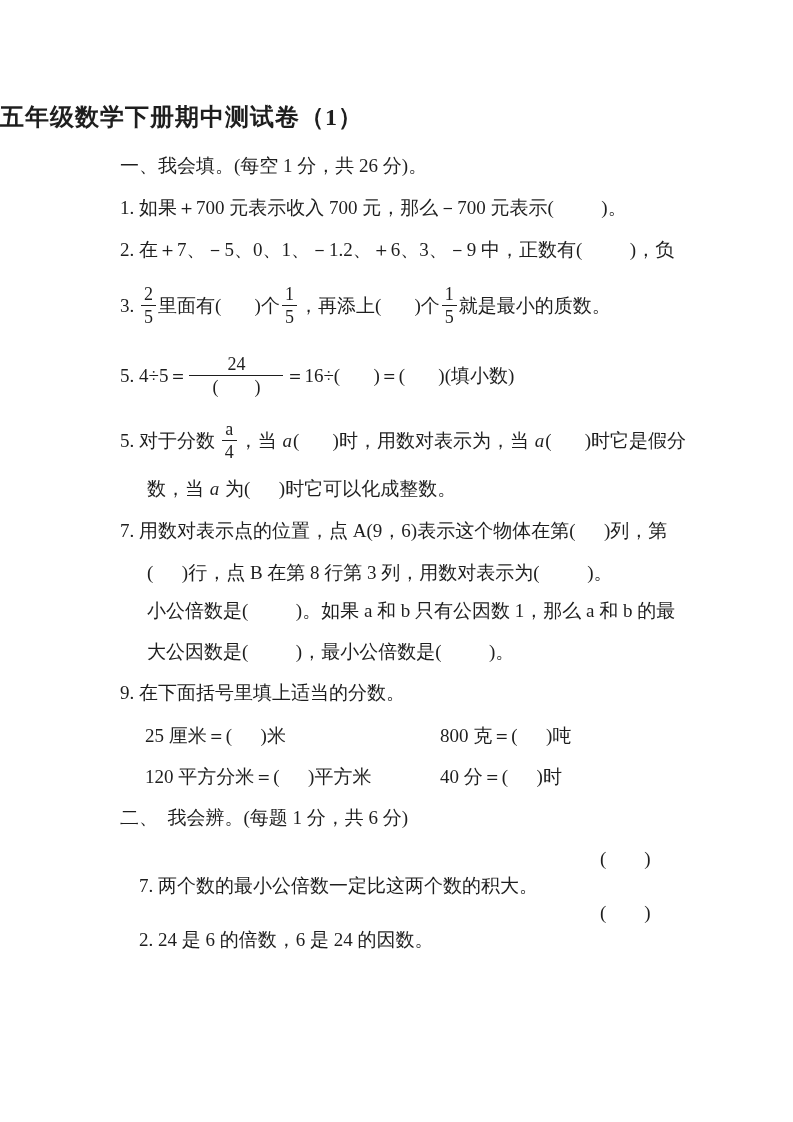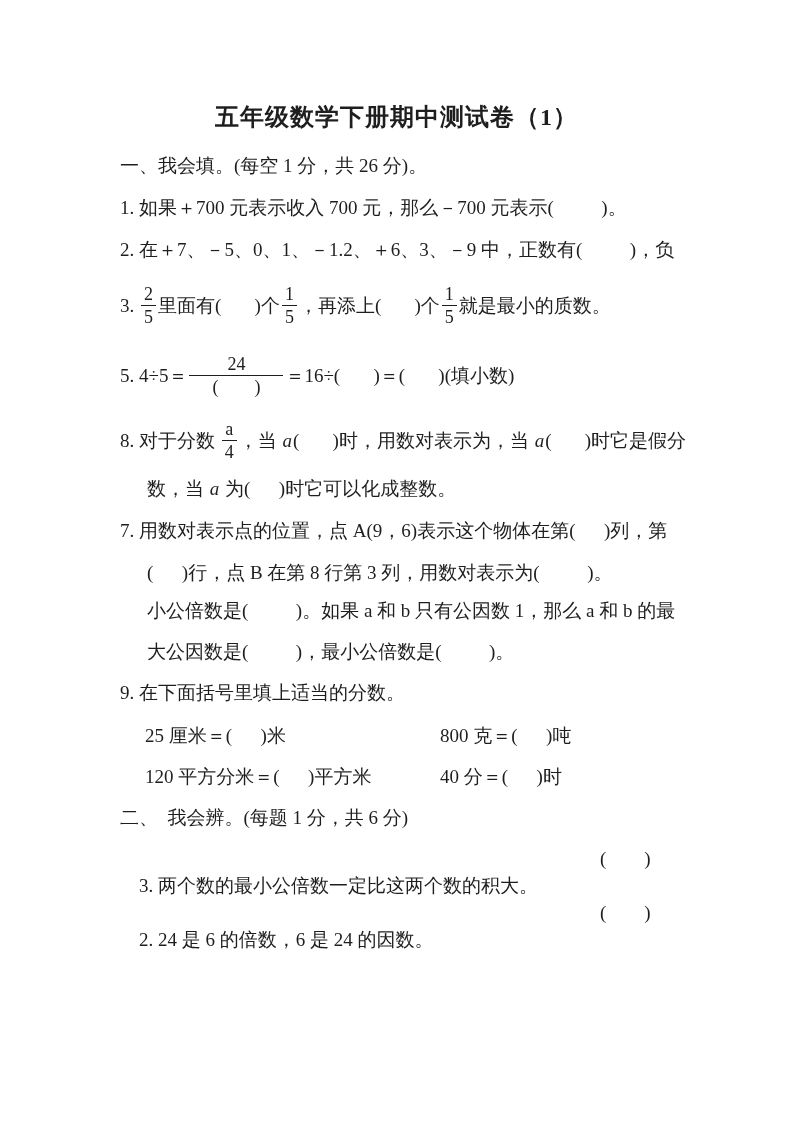--- a/index.html
+++ b/index.html
@@ -9,21 +9,20 @@
     color:#1e1e1e;
     font-family:"Liberation Serif","DejaVu Serif",serif;
     box-sizing:border-box;
     padding:100px 87px 0 120px;
     overflow:hidden;
   }
   .title{
     font-size:24px;
     font-weight:700;
     letter-spacing:1px;
-    text-align:center;
     height:35px;line-height:35px;
     margin:0 -87px 17px -120px;
   }
   .ln{
     font-size:19px;
     height:27px;line-height:27px;
     white-space:pre;
     margin:0 0 15px 0;
   }
   .cont{padding-left:27px}
@@ -59,21 +58,21 @@
 
   <div class="ln">1. 如果＋700 元表示收入 700 元，那么－700 元表示(          )。</div>
 
   <div class="ln">2. 在＋7、－5、0、1、－1.2、＋6、3、－9 中，正数有(          )，负</div>
 
   <div class="ln tall mb16" data-rich="section1.q3_segments"><span>3. </span><span class="frac"><span class="num">2</span><span class="den">5</span></span><span>里面有(       )个</span><span class="frac"><span class="num">1</span><span class="den">5</span></span><span>，再添上(       )个</span><span class="frac"><span class="num">1</span><span class="den">5</span></span><span>就是最小的质数。</span></div>
 
 
   <div class="ln tall mb11" data-rich="section1.q5_segments"><span>5. 4÷5＝</span><span class="frac wide"><span class="num">24</span><span class="den">(        )</span></span><span>＝16÷(       )＝(       )(填小数)</span></div>
 
-  <div class="ln tall mb8" data-rich="section1.q6_line1_segments"><span>8. 对于分数 </span><span class="frac"><span class="num">a</span><span class="den">4</span></span><span>，当 </span><span class="var">a</span><span>(       )时，用数对表示为，当 </span><span class="var">a</span><span>(       )时它是假分</span></div>
+  <div class="ln tall mb8" data-rich="section1.q6_line1_segments"><span>5. 对于分数 </span><span class="frac"><span class="num">a</span><span class="den">4</span></span><span>，当 </span><span class="var">a</span><span>(       )时，用数对表示为，当 </span><span class="var">a</span><span>(       )时它是假分</span></div>
   <div class="ln cont mb19" data-rich="section1.q6_line2_segments"><span>数，当 </span><span class="var">a</span><span> 为(      )时它可以化成整数。</span></div>
 
   <div class="ln">7. 用数对表示点的位置，点 A(9，6)表示这个物体在第(      )列，第</div>
   <div class="ln cont mb11">(      )行，点 B 在第 8 行第 3 列，用数对表示为(          )。</div>
 
   <div class="ln cont mb14">小公倍数是(          )。如果 a 和 b 只有公因数 1，那么 a 和 b 的最</div>
   <div class="ln cont mb14">大公因数是(          )，最小公倍数是(          )。</div>
 
   <div class="ln mb16">9. 在下面括号里填上适当的分数。</div>
   <div class="ln row9 mb14">
@@ -81,21 +80,21 @@
     <span class="col2">800 克＝(      )吨</span>
   </div>
   <div class="ln row9 mb14">
     <span class="col1">120 平方分米＝(      )平方米</span>
     <span class="col2">40 分＝(      )时</span>
   </div>
 
   <div class="ln mb14">二、  我会辨。(每题 1 分，共 6 分)</div>
 
   <div class="ln judge mb27">
-    <span>3. 两个数的最小公倍数一定比这两个数的积大。</span>
+    <span>7. 两个数的最小公倍数一定比这两个数的积大。</span>
     <span class="answer-paren">(        )</span>
   </div>
   <div class="ln judge">
     <span>2. 24 是 6 的倍数，6 是 24 的因数。</span>
     <span class="answer-paren">(        )</span>
   </div>
 
 </div>
 
 </body></html>

